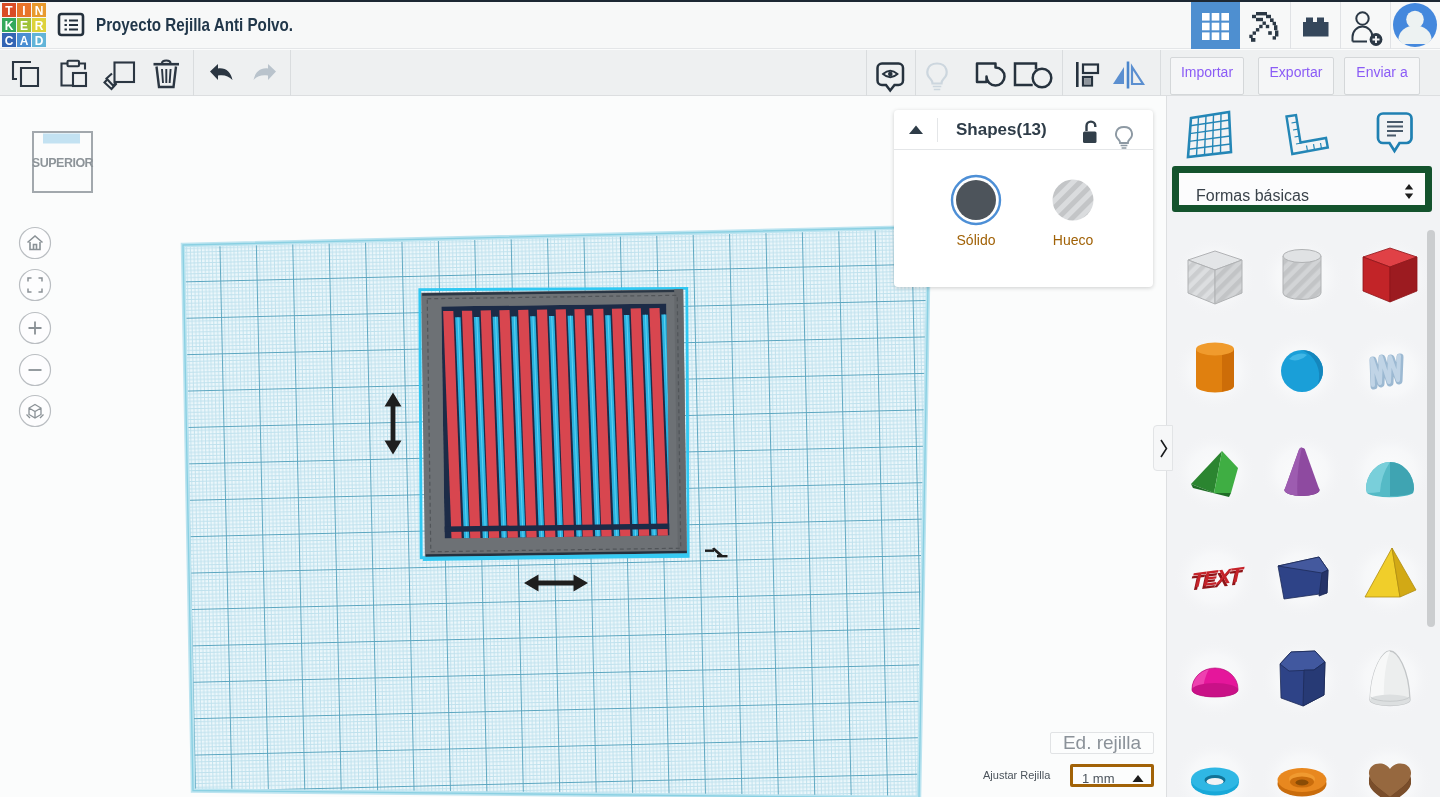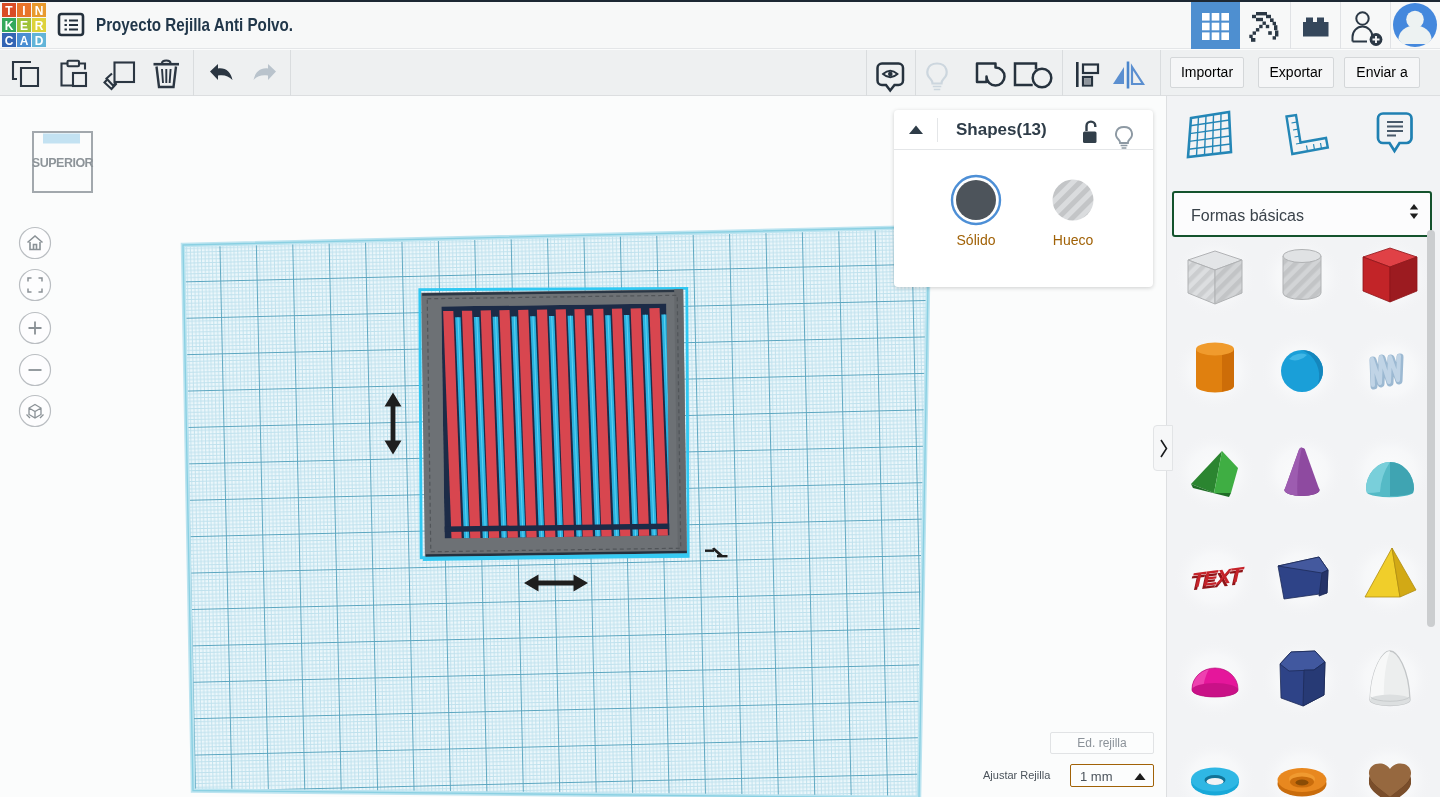--- a/index.html
+++ b/index.html
@@ -3,35 +3,35 @@
 <meta charset="utf-8">
 <style>
   * { margin:0; padding:0; box-sizing:border-box; }
   html,body { width:1440px; height:797px; overflow:hidden; font-family:"Liberation Sans", sans-serif; }
   .abs { position:absolute; }
   #page { position:relative; width:1440px; height:797px; background:#fbfcfc; }
   #topstrip { left:0; top:0; width:1440px; height:2px; background:#1d2833; }
   #topbar { left:0; top:2px; width:1440px; height:47px; background:#f7f8f8; border-bottom:1px solid #e4e6e8; }
   #title { left:96px; top:14px; font-size:19px; font-weight:bold; color:#21374a; letter-spacing:0px; transform:scaleX(0.8); transform-origin:0 0; }
   #toolbar { left:0; top:50px; width:1440px; height:46px; background:#eef0f1; border-bottom:1px solid #dcdee0; }
-  .tbtn { position:absolute; top:57px; height:31px; background:#f5f6f7; border:1px solid #d4d7d9; border-radius:2px; color:#000000; font-size:14px; text-align:center; line-height:29px; }
+  .tbtn { position:absolute; top:57px; height:38px; background:#f5f6f7; border:1px solid #d4d7d9; border-radius:2px; color:#8b5cf6; font-size:14px; text-align:center; line-height:29px; }
   #canvas { left:0; top:96px; width:1166px; height:701px; background:#fbfcfc; overflow:hidden;padding-left:20px; }
   #sidebar { left:1166px; top:96px; width:274px; height:701px; background:#f2f3f5; border-left:1px solid #dddfe1; overflow:hidden; }
-  #dropdown { left:1172px; top:191px; width:260px; height:46px; background:#fcfcfd; border:2px solid #14532d; border-radius:3px;padding-left:7px; }
+  #dropdown { left:1172px; top:166px; width:260px; height:46px; background:#fcfcfd; border:7px solid #14532d; border-radius:3px;padding-left:7px; }
   #dropdown .lbl { position:absolute; left:17px; top:14px; font-size:16px; color:#3a424a; }
   #scrollbar { left:1427px; top:230px; width:8px; height:397px; background:#cbcdcf; border-radius:4px; }
   #collapsetab { left:1153px; top:425px; width:20px; height:46px; background:#f6f7f8; border:1px solid #e2e4e6; border-radius:4px 0 0 4px; }
   #shapespanel { left:894px; top:110px; width:259px; height:177px; background:#ffffff; border-radius:4px; box-shadow:0 1px 4px rgba(0,0,0,0.18); }
   #shapespanel .hdr { position:absolute; left:0; top:0; width:100%; height:40px; border-bottom:1px solid #e4e6e8; }
   #shapespanel .hsep { position:absolute; left:43px; top:8px; width:1px; height:24px; background:#e4e6e8; }
   #shapespanel .ttl { position:absolute; left:54px; top:10px; font-size:17px; font-weight:bold; color:#2e3c48;margin-left:8px; }
   .sollbl { position:absolute; top:122px; font-size:14px; color:#a16207; width:80px; text-align:center; }
-  #edrejilla { left:1050px; top:732px; width:104px; height:22px; background:#fcfdfd; border:1px solid #e1e3e5; border-radius:2px; color:#8b9299; font-size:12px; text-align:center; line-height:20px; }
+  #edrejilla { left:1050px; top:732px; width:104px; height:22px; background:#fcfdfd; border:1px solid #e1e3e5; border-radius:2px; color:#8b9299; font-size:19px; text-align:center; line-height:20px; }
   #ajustar { left:983px; top:769px; font-size:11px; color:#4b535b; }
-  #gridsel { left:1070px; top:764px; width:84px; height:23px; background:#fcfdfd; border:1px solid #a16207; border-radius:2px; }
+  #gridsel { left:1070px; top:764px; width:84px; height:23px; background:#fcfdfd; border:3px solid #a16207; border-radius:2px; }
   #gridsel .v { position:absolute; left:9px; top:4px; font-size:13px; color:#4b535b; }
 </style>
 </head>
 <body>
 <div id="page">
   <div id="topstrip" class="abs"></div>
   <div id="topbar" class="abs"></div>
   <svg class="abs" style="left:0;top:0" width="1440" height="50" viewBox="0 0 1440 50">
 
     <g font-family="Liberation Sans, sans-serif" font-size="12" font-weight="bold" fill="#ffffff" text-anchor="middle">

